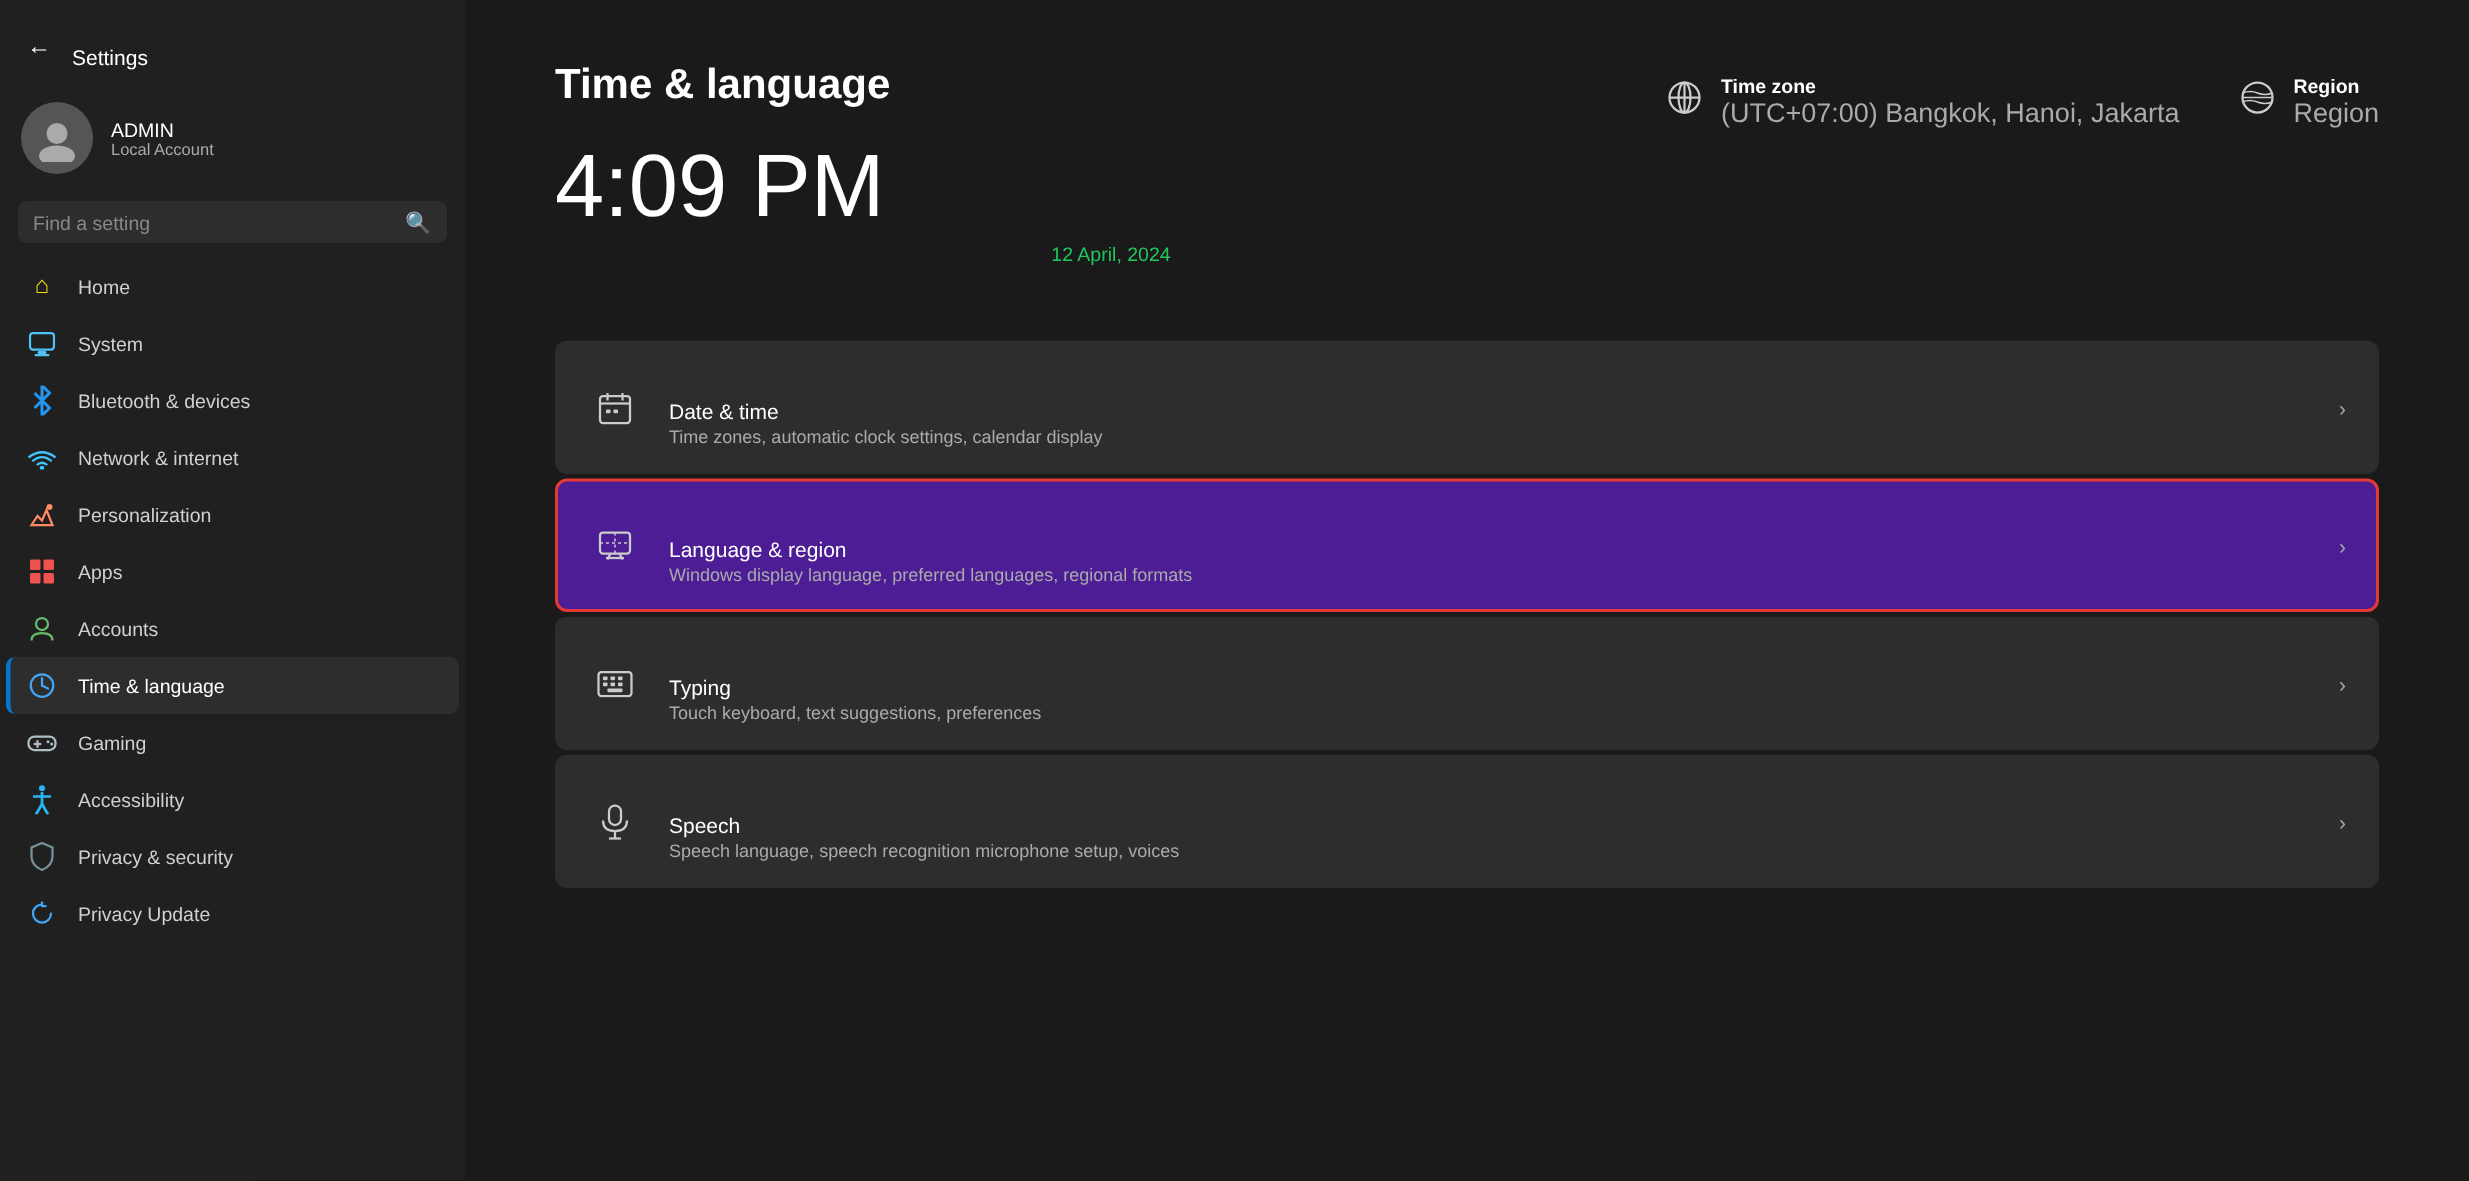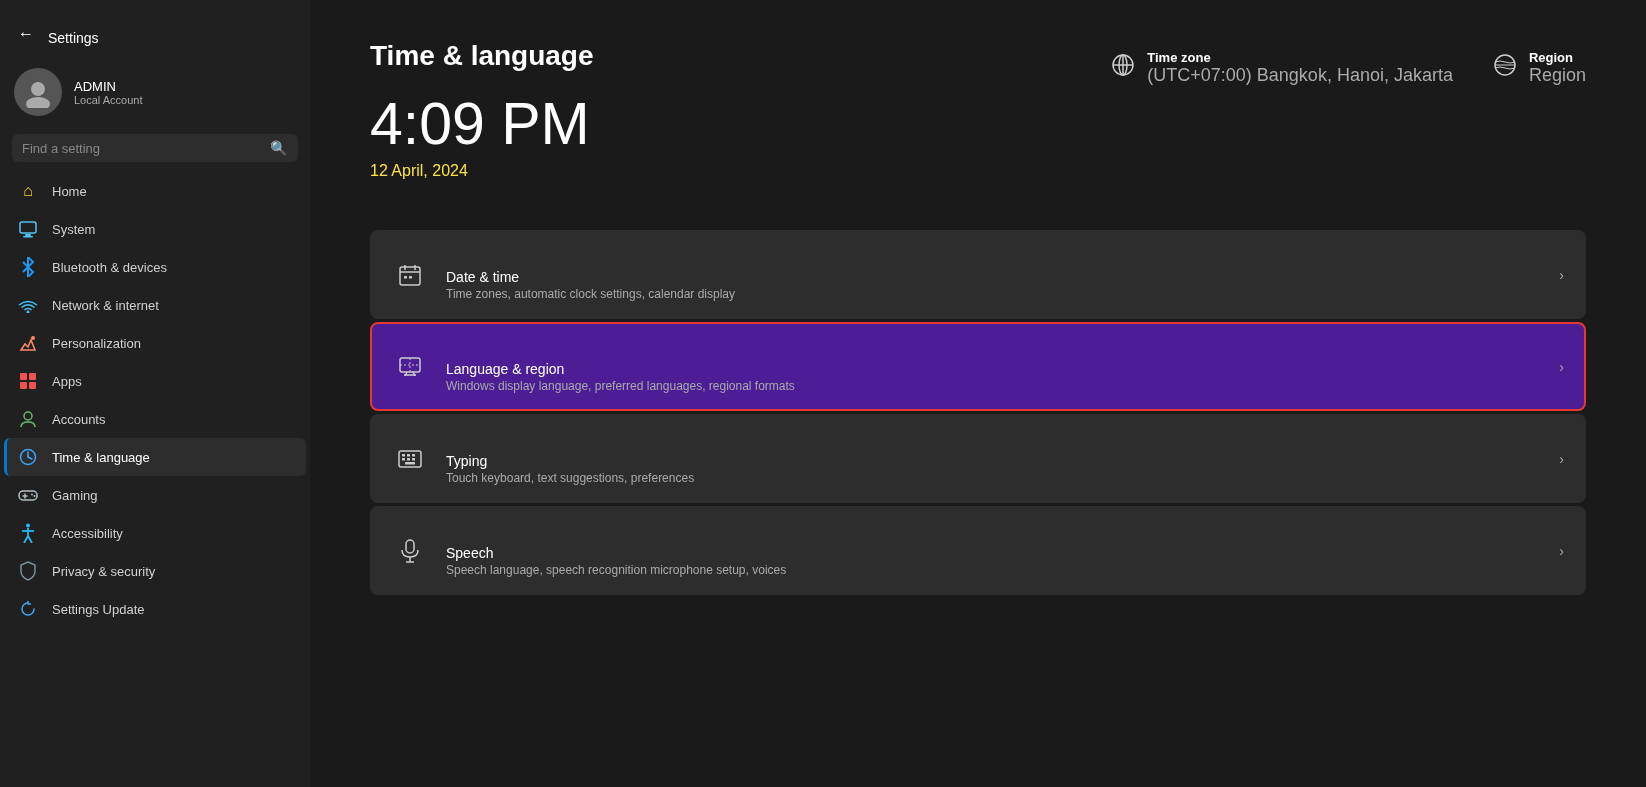--- a/index.html
+++ b/index.html
@@ -171,23 +171,24 @@
     }
 
     .time-display {
       font-size: 59px;
       font-weight: 400;
       color: #fff;
       margin-bottom: 4px;
     }
 
     .date-display {
-      font-size: 16px;
-      color: #fde047;
+      font-size: 13px;
+      color: #22c55e;
       margin-bottom: 30px;
+      text-align: center;
     }
 
     .time-region-item {
       display: flex;
       align-items: center;
       gap: 12px;
     }
 
     .time-region-icon {
       font-size: 22px;
@@ -417,21 +418,21 @@
       </span>
       <span>Privacy &amp; security</span>
     </li>
     <li class="nav-item">
       <span class="nav-icon icon-update">
         <svg width="18" height="18" viewBox="0 0 18 18" fill="none">
           <path d="M15 9 A6 6 0 1 1 9 3" stroke="#42a5f5" stroke-width="1.5" fill="none" stroke-linecap="round"></path>
           <polyline points="9,1 9,4 12,4" fill="none" stroke="#42a5f5" stroke-width="1.5" stroke-linejoin="round"></polyline>
         </svg>
       </span>
-      <span>Settings Update</span>
+      <span>Privacy Update</span>
     </li>
   </ul>
 </div>
 
 <div class="main-wrapper">
   <div class="main-content">
     <div class="header-section">
       <div class="time-section">
         <h1 class="page-title">Time &amp; language</h1>
         <div class="time-display">4:09 PM</div>

